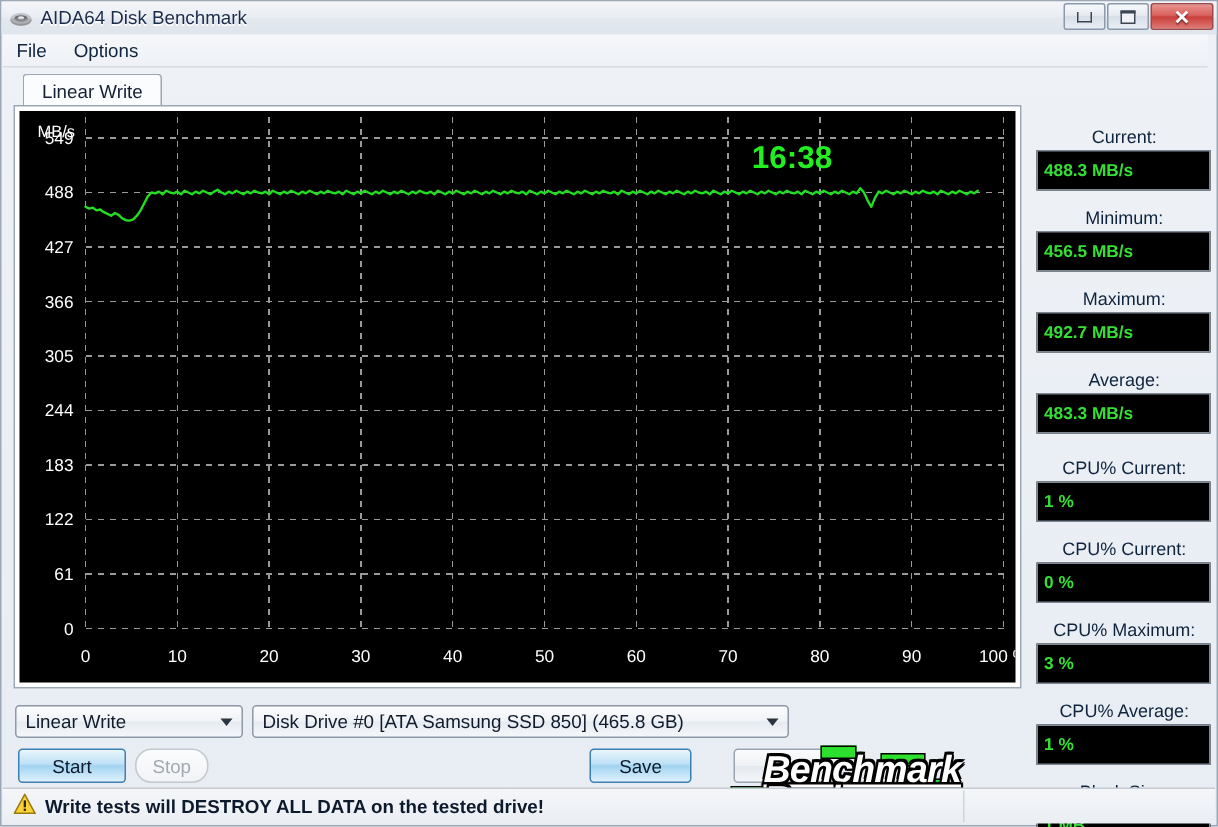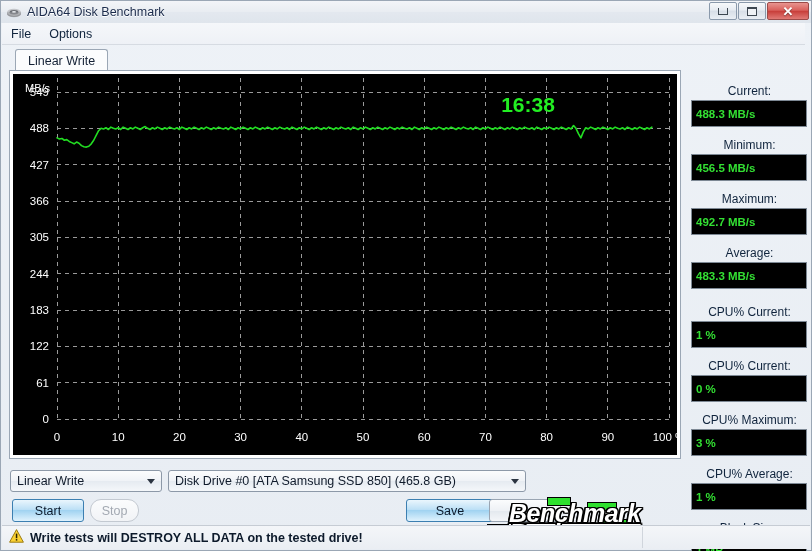--- a/index.html
+++ b/index.html
@@ -318,21 +318,21 @@
     <span class="ctext">Disk Drive #0  [ATA     Samsung SSD 850]  (465.8 GB)</span>
     <span class="carrow"></span>
   </div>
 
   <div class="btn primary" style="left:11px;top:498px;width:72px;">
     <span>Start</span>
   </div>
   <div class="btn disabled" style="left:89px;top:498px;width:49px;border-radius:11px;">
     <span>Stop</span>
   </div>
-  <div class="btn primary" style="left:405px;top:498px;width:88px;">
+  <div class="btn primary" style="left:392px;top:498px;width:68px;">
     <span>Save</span>
   </div>
   <div class="btn plain" style="left:488px;top:498px;width:72px;"></div>
 
   <div class="logo">
     <span class="lbar" style="left:60px;top:0px;width:24px;height:9px;"></span>
     <span class="lbar" style="left:100px;top:5px;width:30px;height:9px;"></span>
     <span class="lbar" style="left:0px;top:27px;width:34px;height:8px;"></span>
     <span class="lbar" style="left:0px;top:38px;width:34px;height:8px;"></span>
     <span class="lbar" style="left:112px;top:22px;width:34px;height:9px;"></span>

